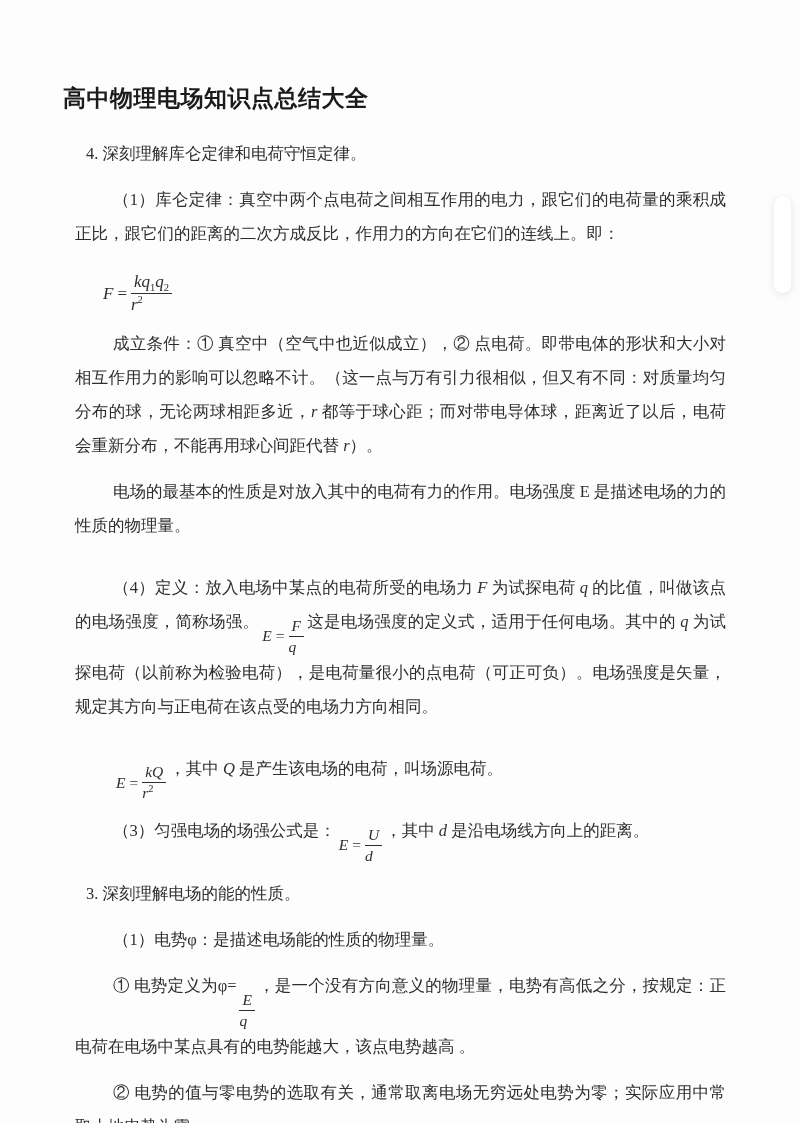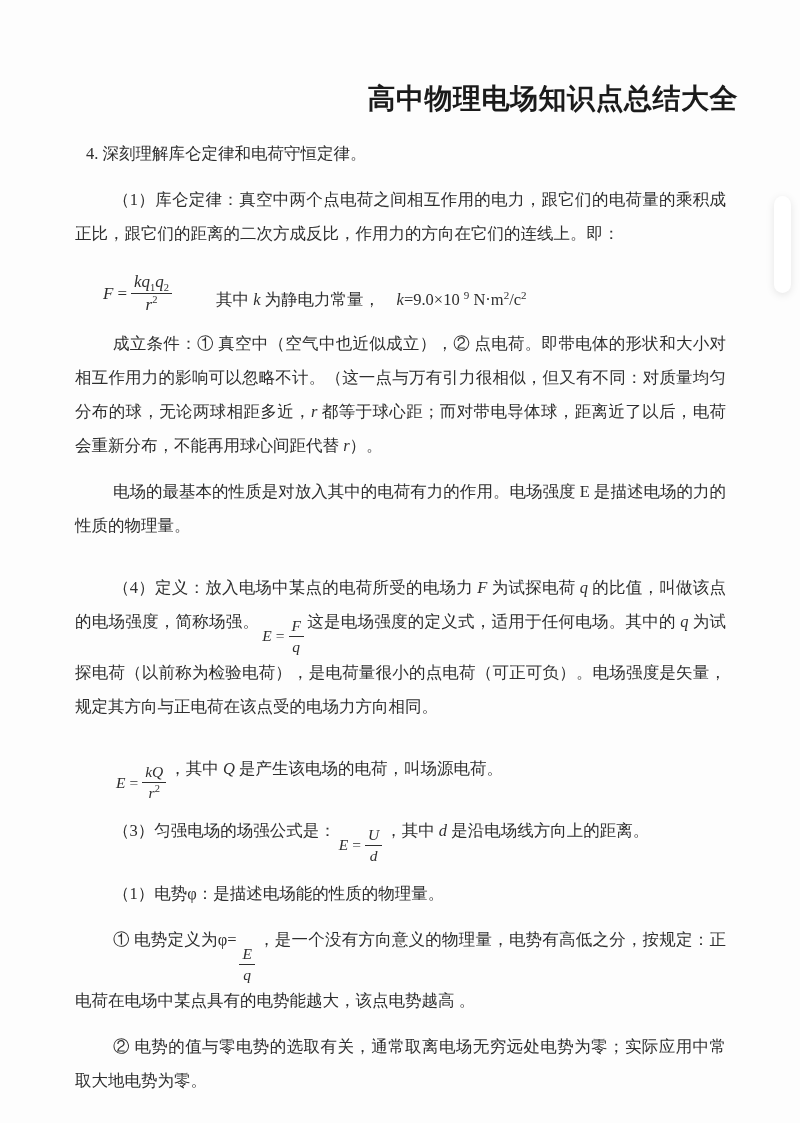--- a/index.html
+++ b/index.html
@@ -15,24 +15,24 @@
     position: relative;
     width: 800px;
     height: 1123px;
     padding: 84px 62px 20px 63px;
     background: #fdfdfd;
     font-size: 16.5px;
     line-height: 34px;
     overflow: hidden;
   }
   .title {
-    font-size: 28px;
+    font-size: 23px;
     font-weight: bold;
     line-height: 30px;
-    text-align: right;
+    text-align: left;
     margin: 0 0 23px 0;
     color: #1b1b1b;
     letter-spacing: 0.5px;
   }
   .h-item { margin: 0; padding-left: 23px; }
   .para { margin: 12px; text-align: justify; }
   .indent { text-indent: 38px; }
   i { font-style: italic; font-family: "Liberation Serif", "DejaVu Serif", serif; }
   sup, sub { font-style: normal; line-height: 0; }
   .para sup, .formula-note sup { font-size: 11px; }
@@ -41,21 +41,21 @@
   .fx {
     display: inline-flex;
     align-items: center;
     vertical-align: -14px;
     margin: 0 3px;
     line-height: normal;
     font-size: 15.5px;
     text-indent: 0;
   }
   .fx .eq { margin: 0 4px; font-style: normal; }
-  .fx .stack { display: inline-block; text-align: center; }
+  .fx .stack { display: inline-block; }
   .fx .num {
     display: block;
     border-bottom: 1.2px solid #2e2e2e;
     padding: 0 3px 1px 3px;
     line-height: 18px;
   }
   .fx .den { display: block; padding-top: 1px; line-height: 18px; }
   .fx sub, .fx sup { font-size: 10.5px; }
 
   
@@ -100,21 +100,20 @@
 
   <div class="formula-row">
     <span class="fx">
         <i>F</i>
         <span class="eq">=</span>
         <span class="stack">
           <span class="num"><i>kq</i><sub>1</sub><i>q</i><sub>2</sub></span>
           <span class="den"><i>r</i><sup>2</sup></span>
         </span>
       </span>
-    <span class="formula-note"><span>其中 </span><i>k</i><span> 为静电力常量，　</span><i>k</i><span>=9.0×10 </span><sup>9</sup><span> N·m</span><sup>2</sup><span>/c</span><sup>2</sup></span>
   </div>
 
   <p class="para indent"><span>成立条件：① 真空中（空气中也近似成立），② 点电荷。即带电体的形状和大小对相互作用力的影响可以忽略不计。（这一点与万有引力很相似，但又有不同：对质量均匀分布的球，无论两球相距多近，</span><i>r</i><span> 都等于球心距；而对带电导体球，距离近了以后，电荷会重新分布，不能再用球心间距代替 </span><i>r</i><span>）。</span></p>
 
 
 
   <p class="para indent">电场的最基本的性质是对放入其中的电荷有力的作用。电场强度 E 是描述电场的力的性质的物理量。</p>
 
   <div class="spacer-s"></div>
 
@@ -140,20 +139,21 @@
 
   <p class="para indent"><span>（3）匀强电场的场强公式是：</span><span class="fx">
         <i>E</i>
         <span class="eq">=</span>
         <span class="stack">
           <span class="num"><i>U</i></span>
           <span class="den"><i>d</i></span>
         </span>
       </span><span>，其中 </span><i>d</i><span> 是沿电场线方向上的距离。</span></p>
 
+  <p class="h-item">3. 深刻理解电场的能的性质。</p>
 
   <p class="para indent">（1）电势φ：是描述电场能的性质的物理量。</p>
 
   <p class="para indent"><span>① 电势定义为φ=</span><span class="fx">
         <span class="stack">
           <span class="num"><i>E</i></span>
           <span class="den"><i>q</i></span>
         </span>
       </span><span>，是一个没有方向意义的物理量，电势有高低之分，按规定：正电荷在电场中某点具有的电势能越大，该点电势越高 。</span></p>
 

